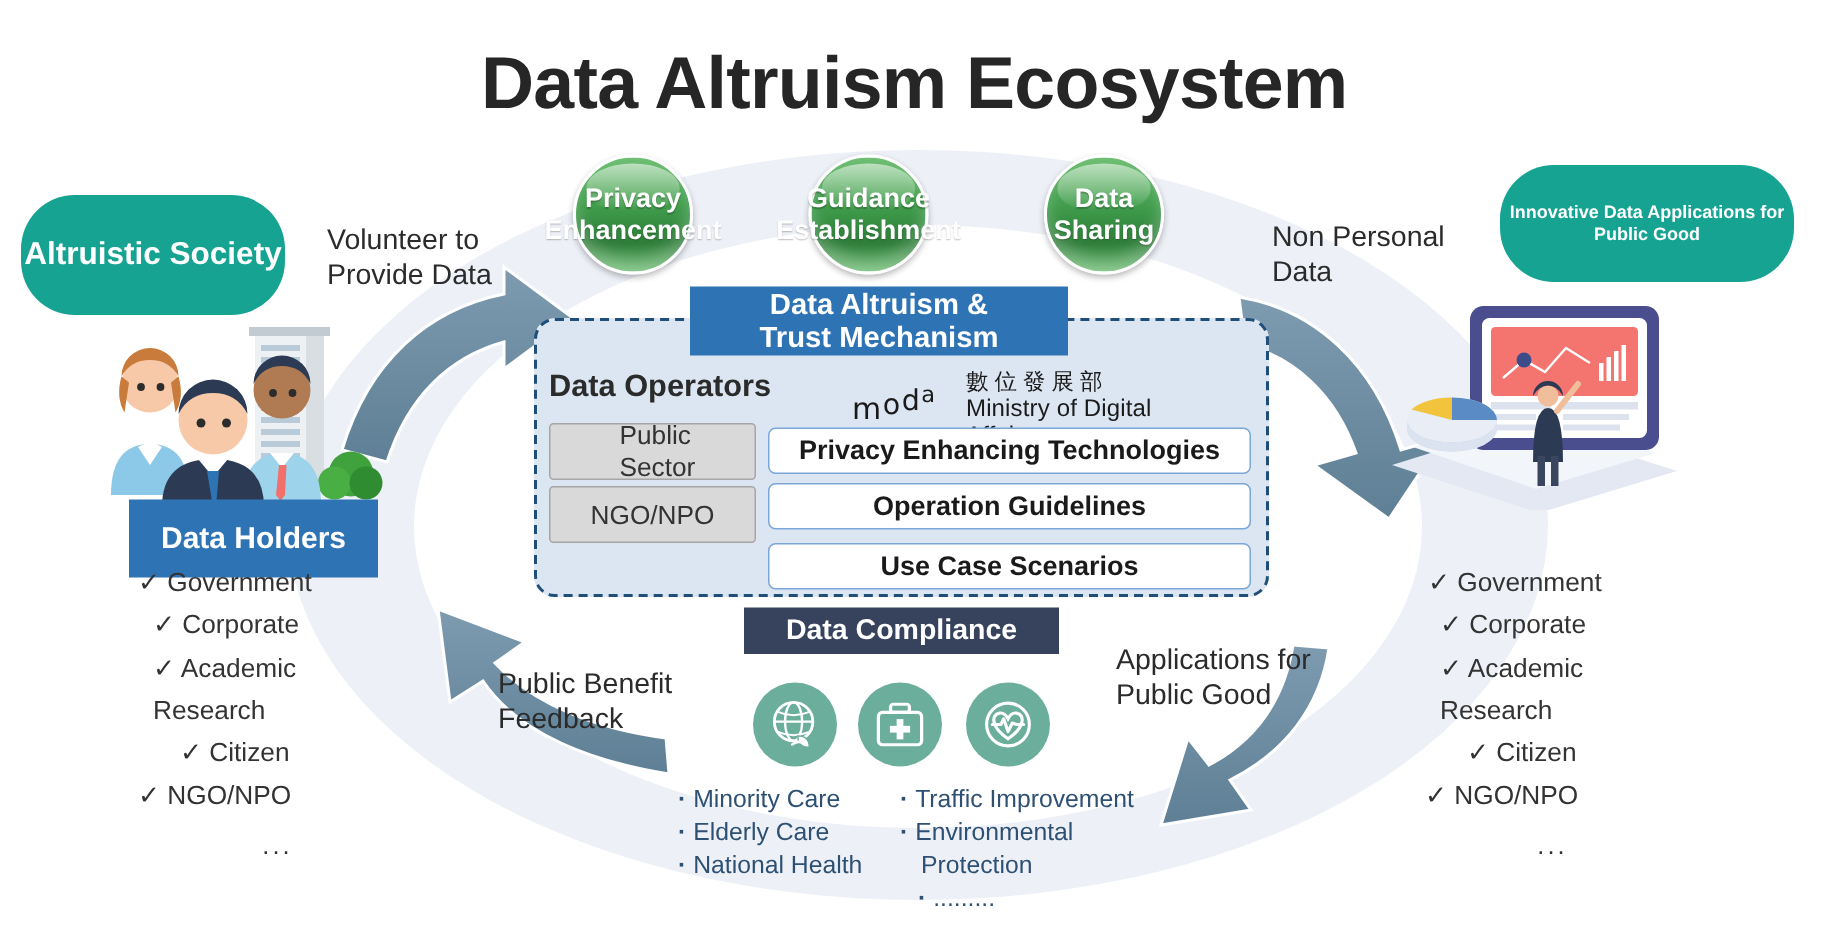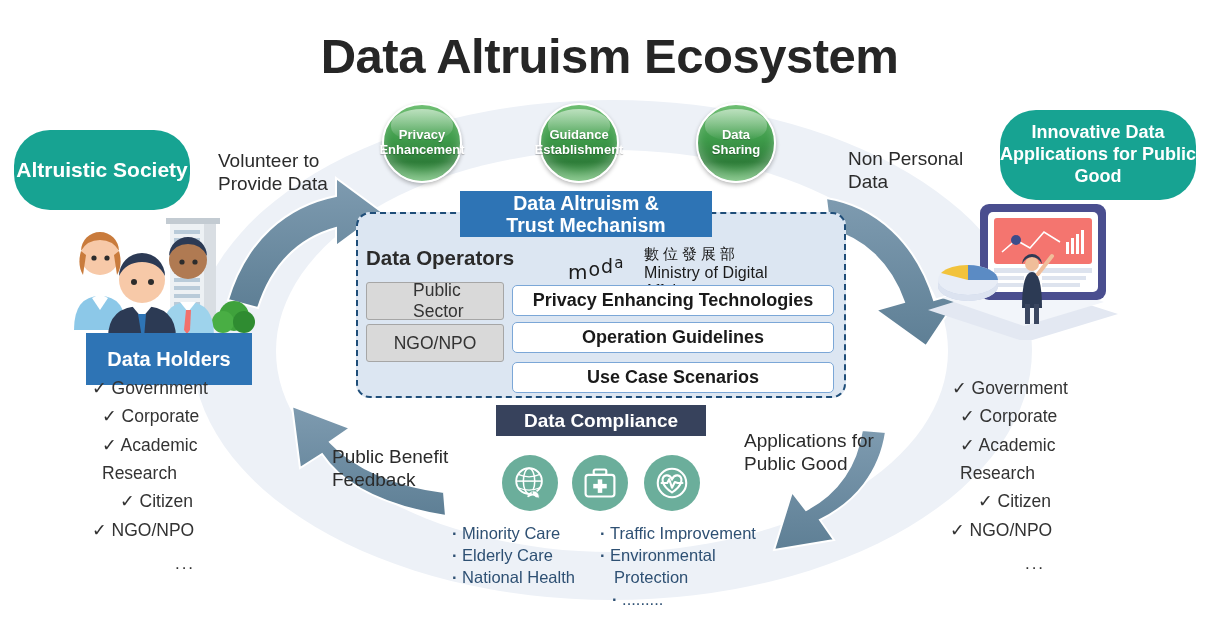--- a/index.html
+++ b/index.html
@@ -33,42 +33,42 @@
     border-radius: 50%;
   }
 
   
   .gcircle {
     position: absolute; width: 80px; height: 80px; border-radius: 50%;
     background: linear-gradient(180deg, #6FBF73 0%, #3E9B4A 45%, #2E7D39 75%, #66B86C 100%);
     border: 2px solid #ffffff;
     box-shadow: 0 2px 4px rgba(0,0,0,.28), inset 0 -8px 10px rgba(255,255,255,.25);
     display: flex; align-items: center; justify-content: center; text-align: center;
-    color: #ffffff; font-size: 13px; font-weight: 600; line-height: 1.15;
+    color: #ffffff; font-size: 18px; font-weight: 600; line-height: 1.15;
     padding: 0 2px;
   }
   .gcircle::before {
     content: ""; position: absolute; left: 9%; top: 5%; width: 82%; height: 42%;
     border-radius: 50% 50% 45% 45%;
     background: linear-gradient(180deg, rgba(255,255,255,.55), rgba(255,255,255,0));
     pointer-events: none;
   }
   .gcircle span { position: relative; z-index: 2; text-shadow: 0 1px 1px rgba(0,0,0,.25); }
   #gc1 { left: 382px; top: 103px; }
   #gc2 { left: 539px; top: 103px; }
   #gc3 { left: 696px; top: 103px; }
 
   
   .pill {
     position: absolute; background: #17A392; border-radius: 36px;
     display: flex; align-items: center; justify-content: center; text-align: center;
     color: #ffffff; font-weight: 700; line-height: 1.22;
   }
   #pill-left  { left: 14px; top: 130px;  width: 176px; height: 80px; font-size: 21px; }
-  #pill-right { left: 1000px; top: 110px; width: 196px; height: 90px; font-size: 18px; }
+  #pill-right { left: 1000px; top: 110px; width: 196px; height: 78px; font-size: 12px; }
 
   
   .bluebar {
     position: absolute; background: #2E74B5; color: #fff;
     display: flex; align-items: center; justify-content: center;
     font-size: 20px; font-weight: 700;
   }
   #bar-holders { left: 86px; top: 333px; width: 166px; height: 52px; }
   #bar-users   { left: 920px; top: 333px; width: 172px; height: 34px; }
 

